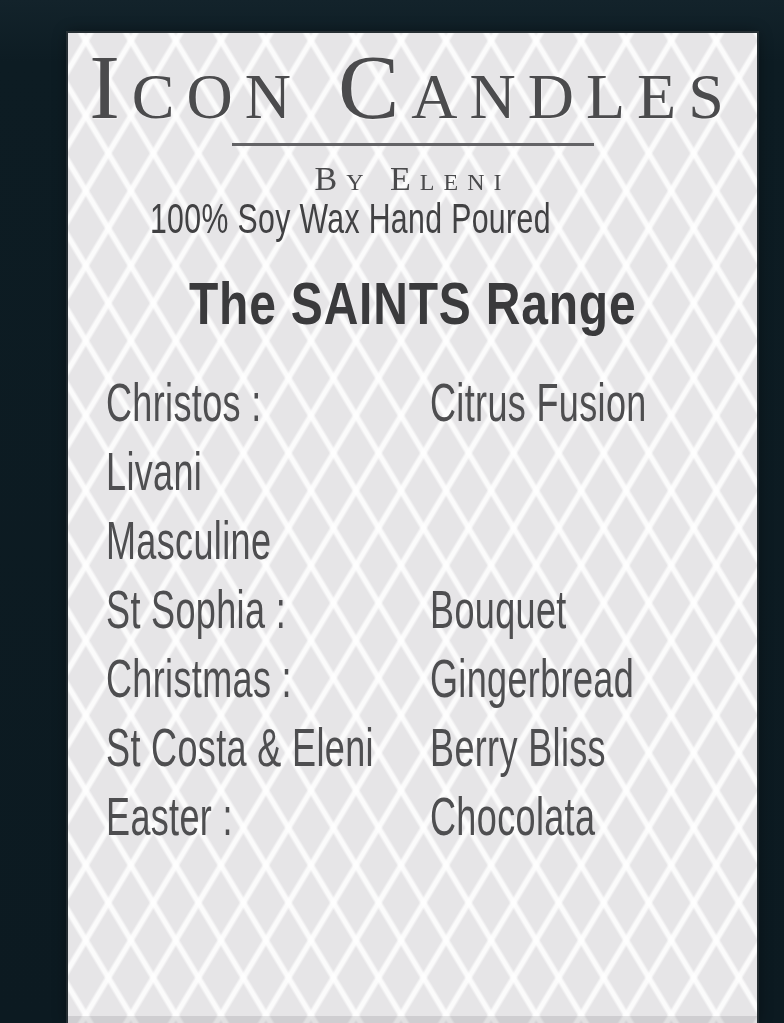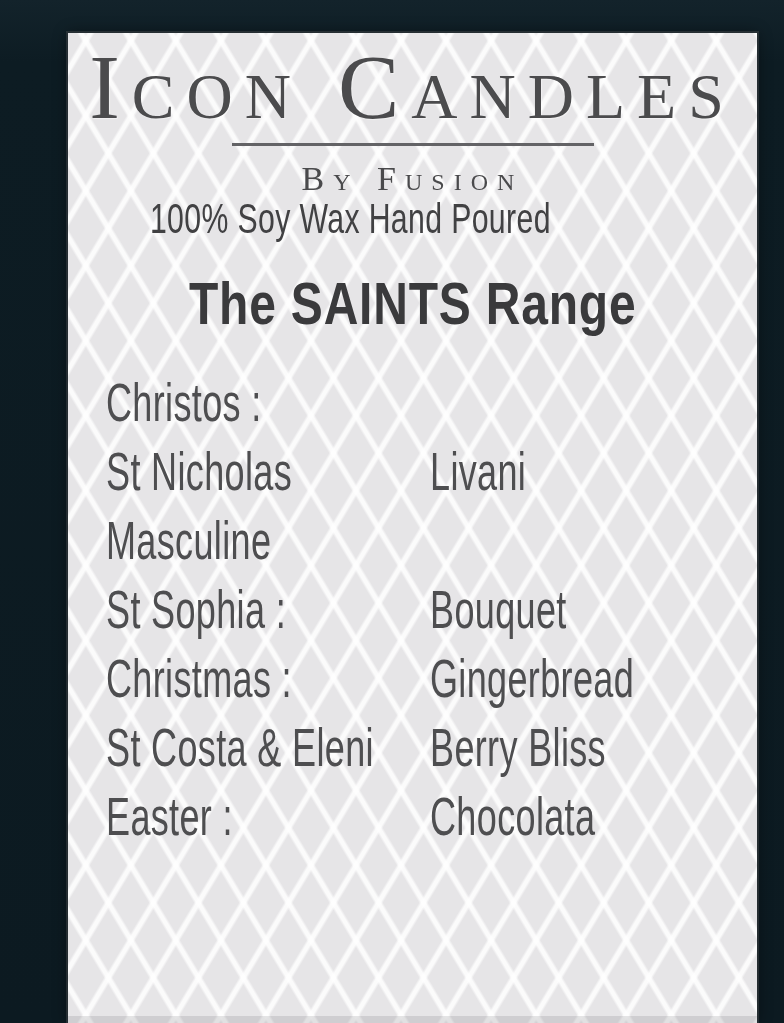--- a/index.html
+++ b/index.html
@@ -161,39 +161,39 @@
 </head>
 <body>
 
 <div class="frame">
   <div class="panel">
 
     <div class="brand-title">Icon Candles</div>
 
     <div class="divider"></div>
 
-    <div class="byline">By Fusion</div>
+    <div class="byline">By Eleni</div>
 
     <div class="tagline">
       <span>100% Soy Wax Hand Poured</span>
     </div>
 
     <div class="range-heading">
       <span>The SAINTS Range</span>
     </div>
 
     <div class="menu">
 
         <div class="menu-row">
           <div class="cell"><span>Christos :</span></div>
-        </div>
-
-
-        <div class="menu-row">
-          <div class="cell"><span>St Nicholas</span></div>
+          <div class="cell"><span>Citrus Fusion</span></div>
+        </div>
+
+
+        <div class="menu-row">
           <div class="cell"><span>Livani</span></div>
         </div>
 
         <div class="menu-row">
           <div class="cell"><span>Masculine</span></div>
         </div>
 
 
         <div class="menu-row">
           <div class="cell"><span>St Sophia :</span></div>

